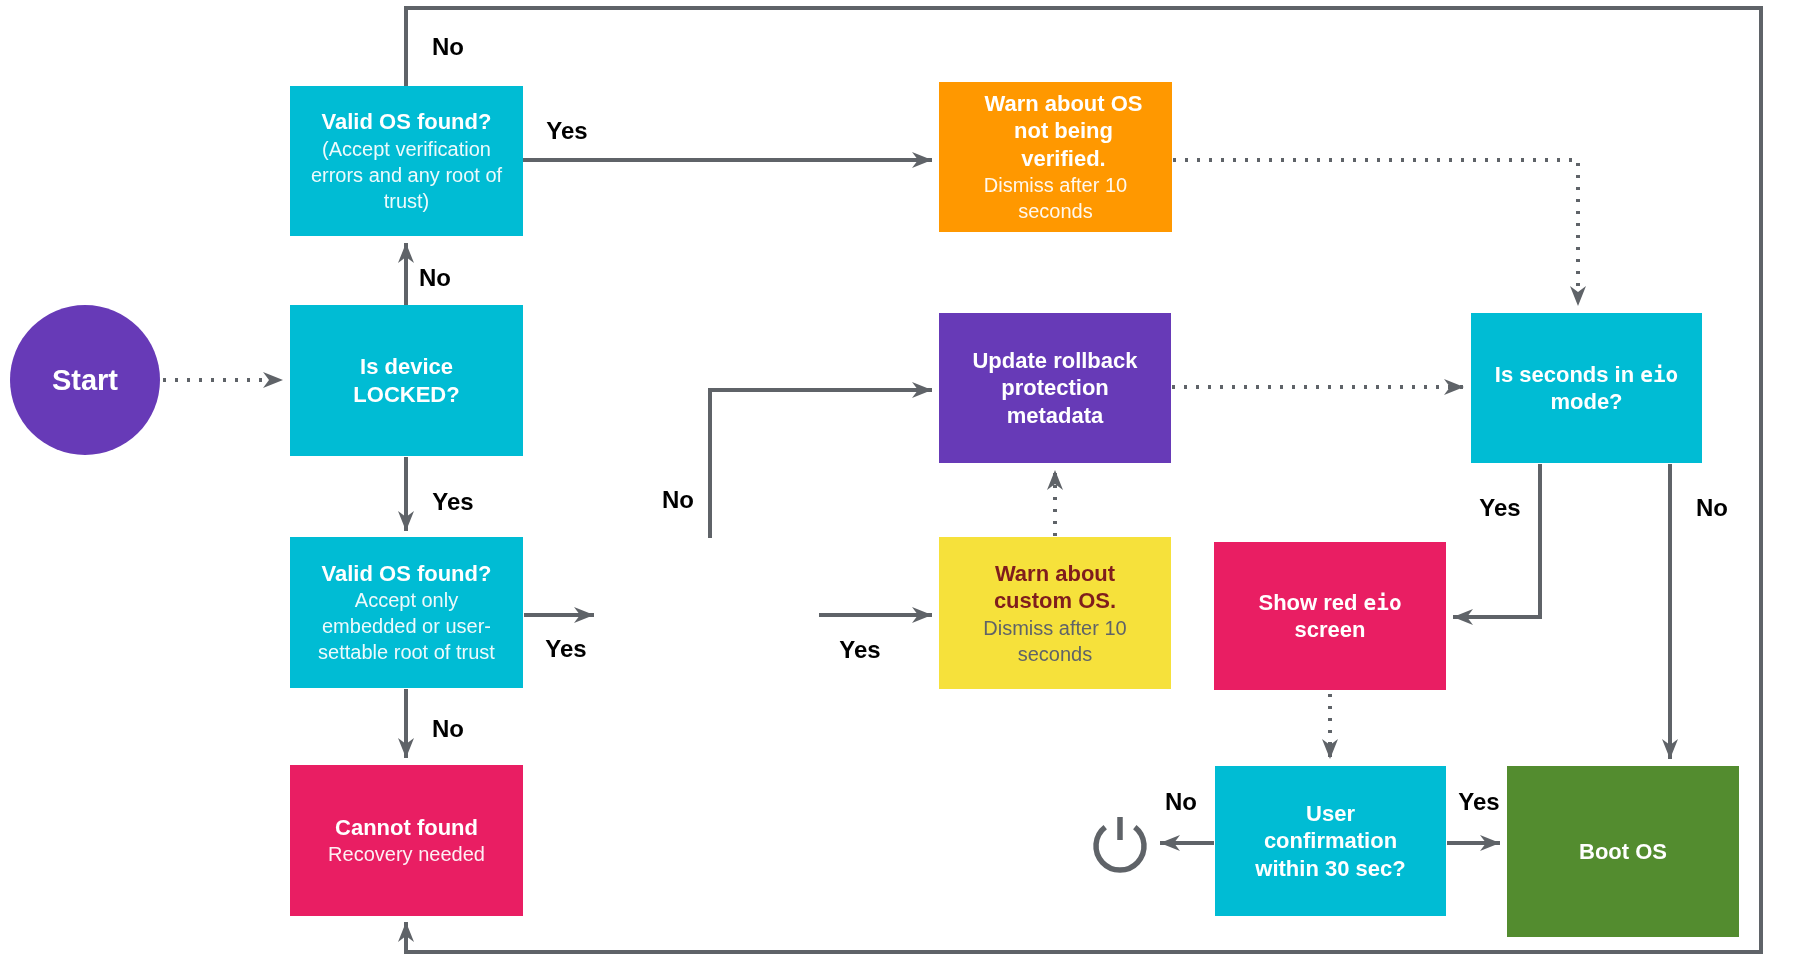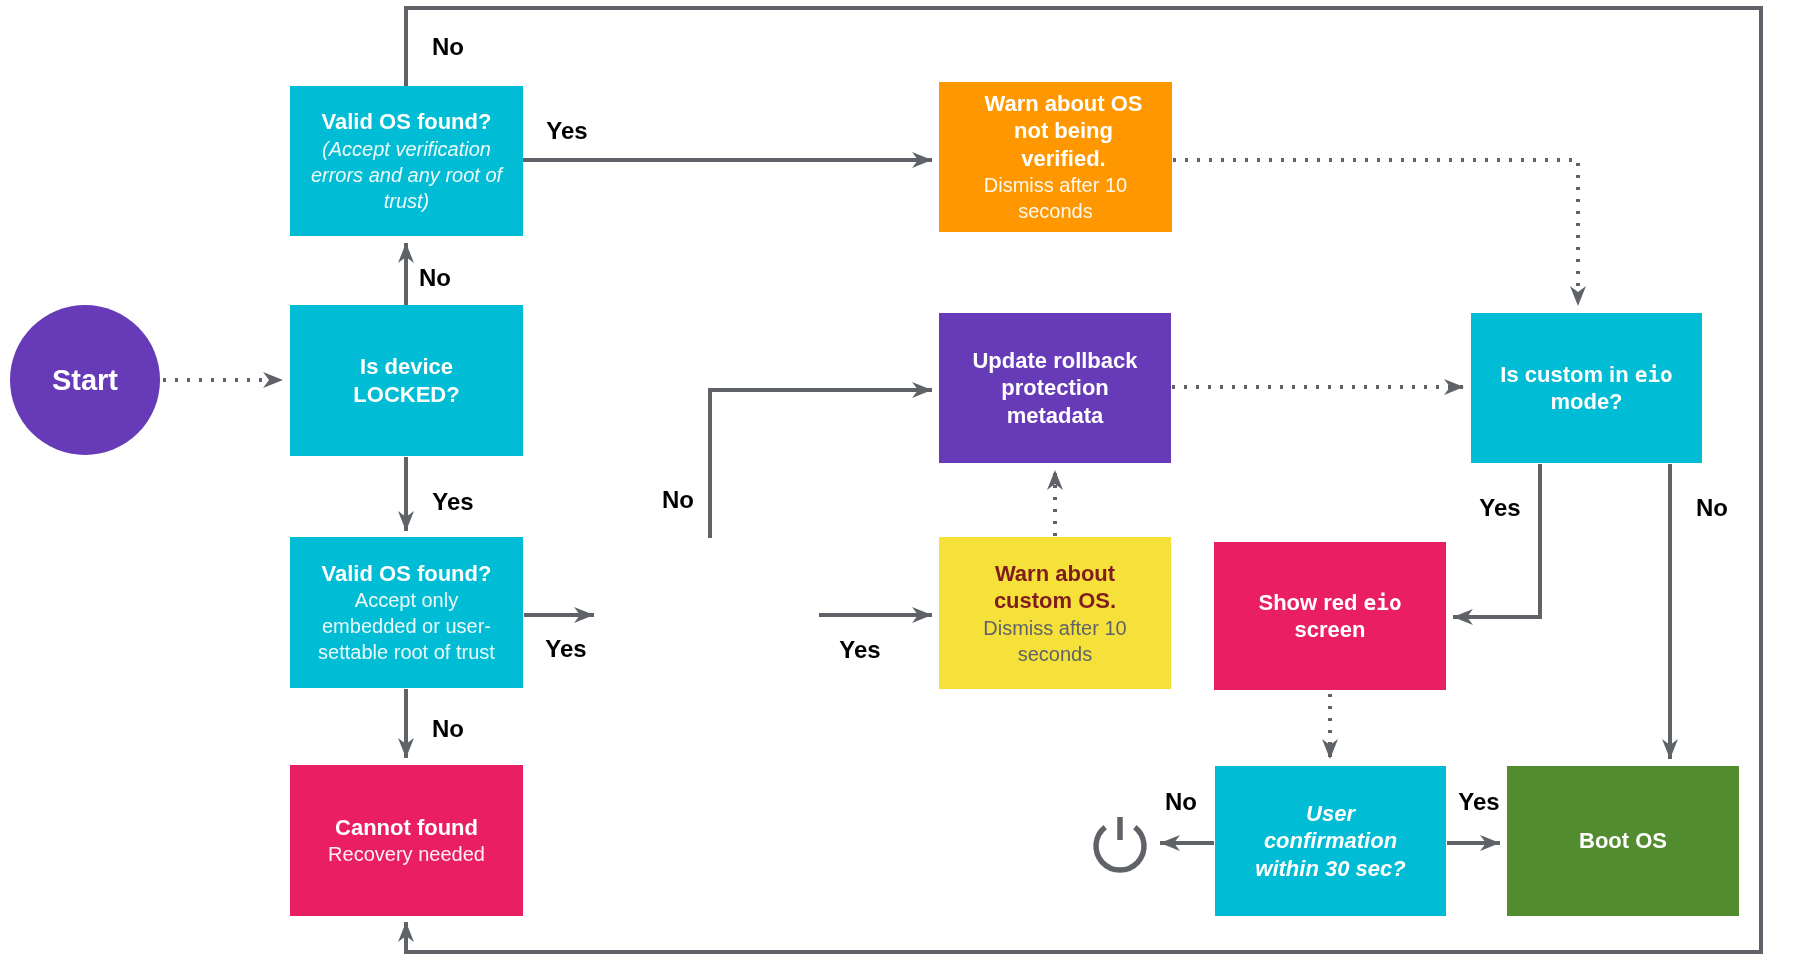--- a/index.html
+++ b/index.html
@@ -66,38 +66,38 @@
     <path class="wire" d="M1214 843 L1160 843" marker-end="url(#arrow)"></path>
     <path class="wire" d="M1447 843 L1500 843" marker-end="url(#arrow)"></path>
   </svg>
 
   <div class="node circle purple" style="left:10px;top:305px;width:150px;height:150px;">
     <div class="title">Start</div>
   </div>
 
   <div class="node cyan" style="left:290px;top:86px;width:233px;height:150px;padding:0 12px;">
     <div class="title">Valid OS found?</div>
-    <div class="sub" style="max-width:206px;font-style:italic;">(Accept verification errors and any root of trust)</div>
+    <div class="sub" style="max-width:206px;">(Accept verification errors and any root of trust)</div>
   </div>
 
   <div class="node orange" style="left:939px;top:82px;width:233px;height:150px;padding:0 14px;">
     <div class="title" style="max-width:172px;margin-left:16px;">Warn about OS not being verified.</div>
     <div class="sub" style="max-width:172px;">Dismiss after 10 seconds</div>
   </div>
 
   <div class="node purple" style="left:939px;top:313px;width:232px;height:150px;padding:0 25px;">
     <div class="title">Update rollback protection metadata</div>
   </div>
 
   <div class="node cyan" style="left:290px;top:305px;width:233px;height:151px;padding:0 30px;">
     <div class="title">Is device LOCKED?</div>
   </div>
 
   <div class="node cyan" style="left:1471px;top:313px;width:231px;height:150px;padding:0 14px;">
-    <div class="title"><span>Is custom in </span><span class="mono">eio</span><span> mode?</span></div>
+    <div class="title"><span>Is seconds in </span><span class="mono">eio</span><span> mode?</span></div>
   </div>
 
   <div class="node cyan" style="left:290px;top:537px;width:233px;height:151px;padding:0 14px;">
     <div class="title">Valid OS found?</div>
     <div class="sub" style="max-width:178px;">Accept only embedded or user-settable root of trust</div>
   </div>
 
 
   <div class="node yellow" style="left:939px;top:537px;width:232px;height:152px;padding:0 14px;">
     <div class="title" style="max-width:150px;">Warn about custom OS.</div>
@@ -106,25 +106,25 @@
 
   <div class="node pink" style="left:1214px;top:542px;width:232px;height:148px;padding:0 30px;">
     <div class="title"><span>Show red </span><span class="mono">eio</span><span> screen</span></div>
   </div>
 
   <div class="node pink" style="left:290px;top:765px;width:233px;height:151px;padding:0 14px;">
     <div class="title">Cannot found</div>
     <div class="sub">Recovery needed</div>
   </div>
 
-  <div class="node cyan" style="left:1215px;top:766px;width:231px;height:150px;padding:0 26px;font-style:italic;">
+  <div class="node cyan" style="left:1215px;top:766px;width:231px;height:150px;padding:0 26px;">
     <div class="title">User confirmation within 30 sec?</div>
   </div>
 
-  <div class="node green" style="left:1507px;top:766px;width:232px;height:150px;padding:0 14px;">
+  <div class="node green" style="left:1507px;top:766px;width:232px;height:171px;padding:0 14px;">
     <div class="title">Boot OS</div>
   </div>
 
   <svg id="power-icon" width="60" height="62" viewBox="0 0 60 62" xmlns="http://www.w3.org/2000/svg">
     <path d="M15.2 14.1 A24 24 0 1 0 44.8 14.1" fill="none" stroke="#5F6368" stroke-width="5.5"></path>
     <path d="M30 4 L30 27" fill="none" stroke="#5F6368" stroke-width="5.5"></path>
   </svg>
 
   <div class="edge-label" style="left:448px;top:47px;">No</div>
   <div class="edge-label" style="left:567px;top:131px;">Yes</div>

